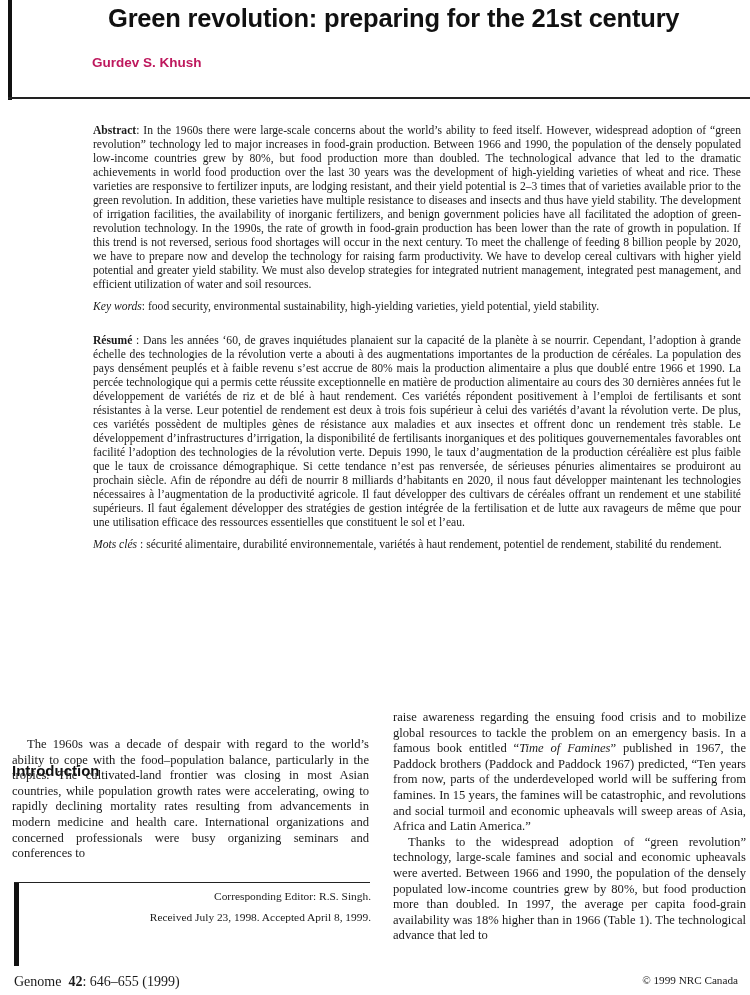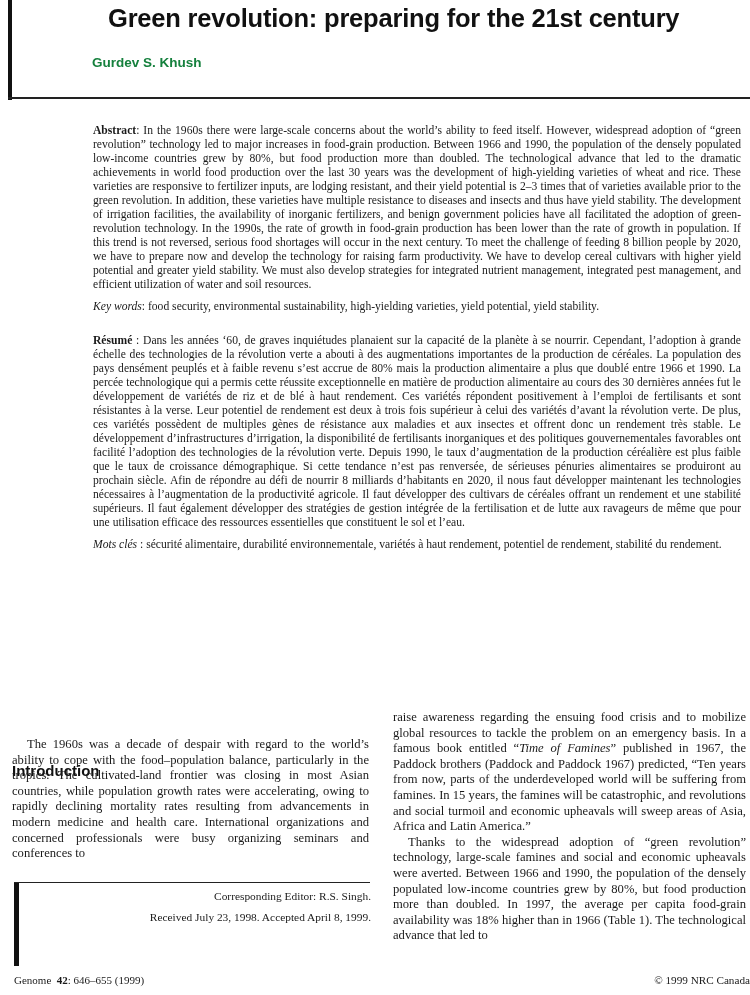--- a/index.html
+++ b/index.html
@@ -1,37 +1,37 @@
 <!DOCTYPE html>
 <html><head>
 <meta charset="utf-8">
 <style>
   html, body { margin: 0; padding: 0; background: #ffffff; }
   body { width: 750px; height: 995px; position: relative; overflow: hidden; color: #1a1a1a; font-family: "Liberation Serif", serif; }
   .header-bar { position: absolute; left: 8px; top: 0; width: 4px; height: 100px; background: #111; }
   .header-rule { position: absolute; left: 8px; top: 97px; width: 742px; height: 2px; background: #222; }
   .title { position: absolute; left: 96px; top: 4px; font-family: "Liberation Sans", sans-serif; font-weight: bold; font-size: 25.5px; letter-spacing: -0.2px; color: #111; white-space: nowrap; margin-left: 12px; }
-  .author { position: absolute; left: 92px; top: 55px; font-family: "Liberation Sans", sans-serif; font-weight: bold; font-size: 13.5px; color: #15803d; }
+  .author { position: absolute; left: 92px; top: 55px; font-family: "Liberation Sans", sans-serif; font-weight: bold; font-size: 13.5px; color: #be185d; }
   .abstract-block { position: absolute; left: 93px; top: 124px; width: 648px; font-size: 11.6px; line-height: 14px; text-align: justify; }
   .abstract-block p { margin: 0 0 8px 0; }
   .abstract-block .kw { margin-bottom: 20px; }
   .abstract-block b { font-weight: bold; }
   .abstract-block i { font-style: italic; }
   .intro-heading { position: absolute; left: 12px; top: 714px; font-family: "Liberation Sans", sans-serif; font-weight: bold; font-size: 15px; color: #111; margin-top: 48px; }
   .col { position: absolute; font-size: 12.6px; line-height: 15.6px; text-align: justify; hyphens: manual; }
   .col p { margin: 0; text-indent: 15px; }
   .col p.noindent { text-indent: 0; }
   .col-left { left: 12px; top: 737px; width: 357px; }
   .col-right { left: 393px; top: 710px; width: 353px; }
   .footnote-rule { position: absolute; left: 14px; top: 882px; width: 356px; height: 1px; background: #222; }
   .footnote-bar { position: absolute; left: 14px; top: 883px; width: 5px; height: 83px; background: #111; }
   .footnote { position: absolute; left: 31px; top: 889px; width: 340px; font-size: 11.4px; line-height: 14px; text-align: right; }
   .footnote p { margin: 0 0 7px 0; }
-  .footer-left { position: absolute; left: 14px; top: 974px; font-size: 11px; }
-  .footer-right { position: absolute; right: 0; top: 974px; font-size: 11.2px; }
+  .footer-left { position: absolute; left: 14px; top: 974px; font-size: 14px; }
+  .footer-right { position: absolute; right: 12px; top: 974px; font-size: 11.2px; }
 </style>
 </head>
 <body>
 
 <div class="header-bar"></div>
 <div class="header-rule"></div>
 <div class="title">Green revolution: preparing for the 21st century</div>
 <div class="author">Gurdev S. Khush</div>
 
 <div class="abstract-block">

